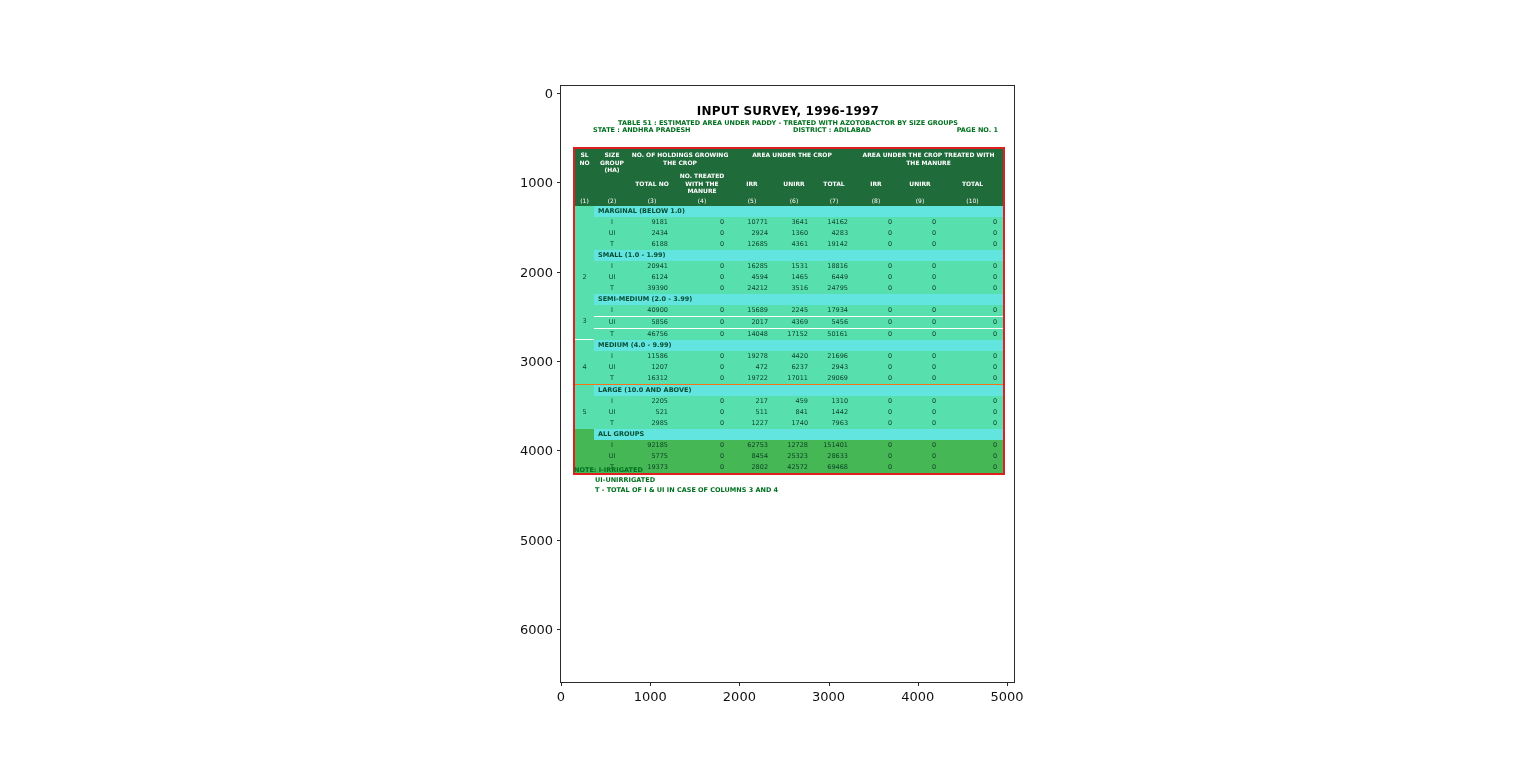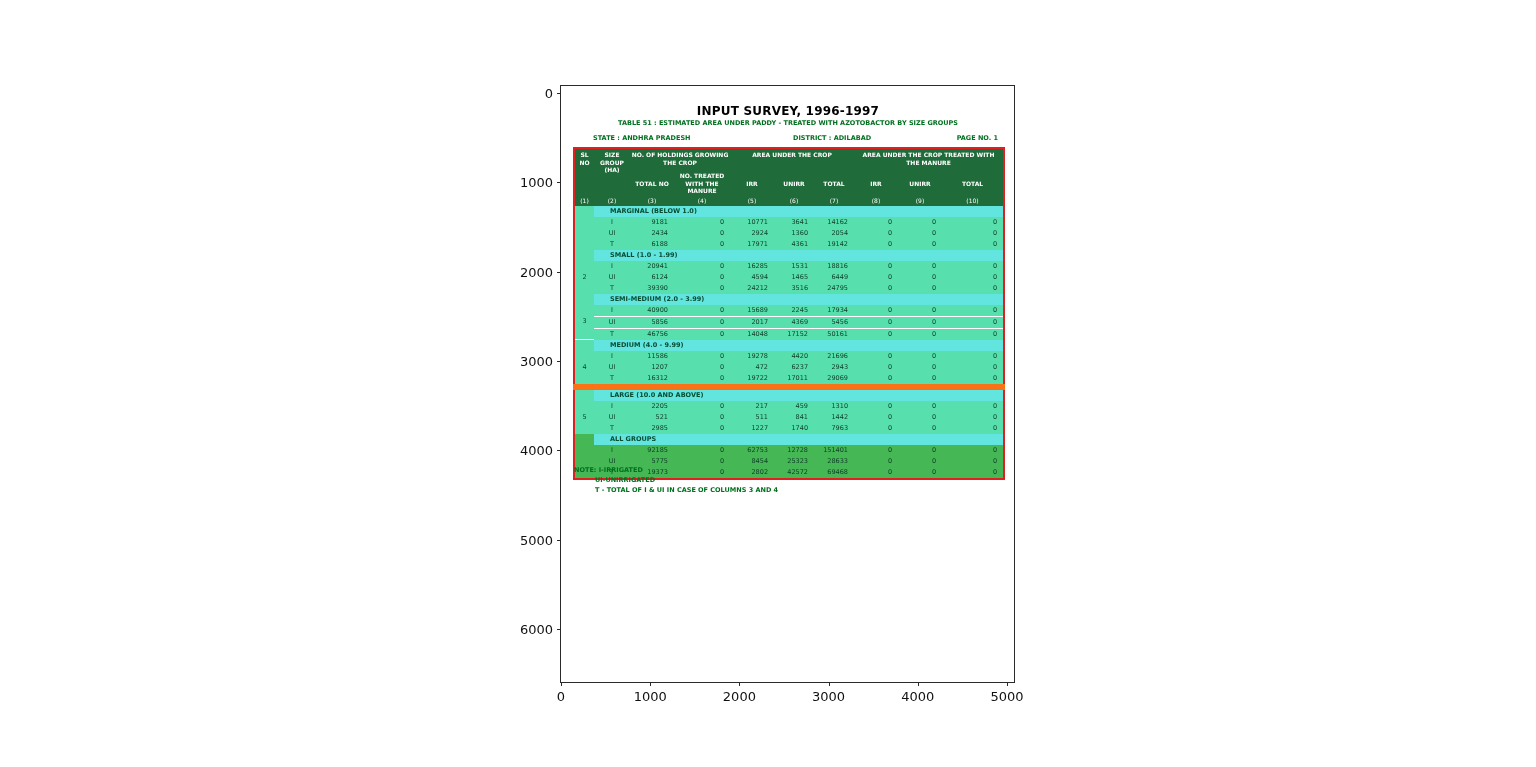--- a/index.html
+++ b/index.html
@@ -23,44 +23,44 @@
     font-size:13px;color:#111;white-space:nowrap;}
   .ytick-mark{position:absolute;right:100%;width:4px;height:1px;background:#2a2a2a;}
   .xtick-mark{position:absolute;top:100%;width:1px;height:4px;background:#2a2a2a;}
 
   
   #doc{position:absolute;left:0;top:0;width:100%;height:100%;}
   #doc-title{position:absolute;left:12px;top:18px;width:430px;text-align:center;
     font-size:12px;font-weight:bold;color:#000;letter-spacing:.2px;}
   #doc-subtitle{position:absolute;left:4px;top:33px;width:446px;text-align:center;
     font-size:6.5px;font-weight:bold;color:var(--doc-green);}
-  #meta-row{position:absolute;left:12px;top:48px;width:430px;height:10px;
+  #meta-row{position:absolute;left:12px;top:40px;width:430px;height:10px;
     font-size:6.5px;font-weight:bold;color:var(--doc-green);}
   #meta-state{position:absolute;left:20px;top:0;white-space:nowrap;}
   #meta-district{position:absolute;left:220px;top:0;white-space:nowrap;}
   #meta-page{position:absolute;right:5px;top:0;white-space:nowrap;}
 
   #table-wrap{position:absolute;left:12px;top:61px;width:430px;}
   table{border-collapse:collapse;table-layout:fixed;width:430px;
     border:2px solid var(--red-border);}
   th,td{overflow:hidden;white-space:normal;}
   thead th,thead td{background:var(--header-green);color:#fff;font-weight:bold;
     font-size:6px;line-height:1.25;text-align:center;padding:1px 1px;}
   tr.hrowA th{height:23px;vertical-align:top;padding-top:2px;}
   tr.hrowB th{height:17px;vertical-align:middle;}
   tr.hrowC td{height:10px;font-size:6px;font-weight:normal;}
   tbody td{font-size:6.5px;color:var(--ink);height:11px;line-height:11px;
     background:var(--body-green);}
   td.glabel{background:var(--label-cyan);text-align:left;font-weight:bold;
-    color:#074d30;padding-left:16px;white-space:nowrap;}
+    color:#074d30;padding-left:4px;white-space:nowrap;}
   td.sl-cell{text-align:center;vertical-align:middle;}
   td.rl{text-align:center;}
   td.num{text-align:right;padding-right:6px;}
   tr.sep-bottom td{border-bottom:1px solid #fff;}
-  tr.sep-top td{border-top:6px solid #f97316;}
+  tr.sep-top td{border-top:1px solid #f97316;}
   tr.all-row td,td.all{background:var(--all-green);}
 
   #notes{position:absolute;left:13px;top:379px;font-size:6.5px;font-weight:bold;
     color:var(--doc-green);line-height:10px;}
   #notes .indent{margin-left:21px;}
 </style>
 </head>
 <body>
 
 <div id="figure">
@@ -134,30 +134,30 @@
                 <td class="num">0</td>
                 <td class="num">0</td>
                 <td class="num">0</td>
               </tr>
               <tr>
                 <td class="rl">UI</td>
                 <td class="num">2434</td>
                 <td class="num">0</td>
                 <td class="num">2924</td>
                 <td class="num">1360</td>
-                <td class="num">2054</td>
+                <td class="num">4283</td>
                 <td class="num">0</td>
                 <td class="num">0</td>
                 <td class="num">0</td>
               </tr>
               <tr>
                 <td class="rl">T</td>
                 <td class="num">6188</td>
                 <td class="num">0</td>
-                <td class="num">17971</td>
+                <td class="num">12685</td>
                 <td class="num">4361</td>
                 <td class="num">19142</td>
                 <td class="num">0</td>
                 <td class="num">0</td>
                 <td class="num">0</td>
               </tr>
               <tr>
                 <td></td>
                 <td class="glabel" colspan="9">SMALL (1.0 - 1.99)</td>
               </tr>

